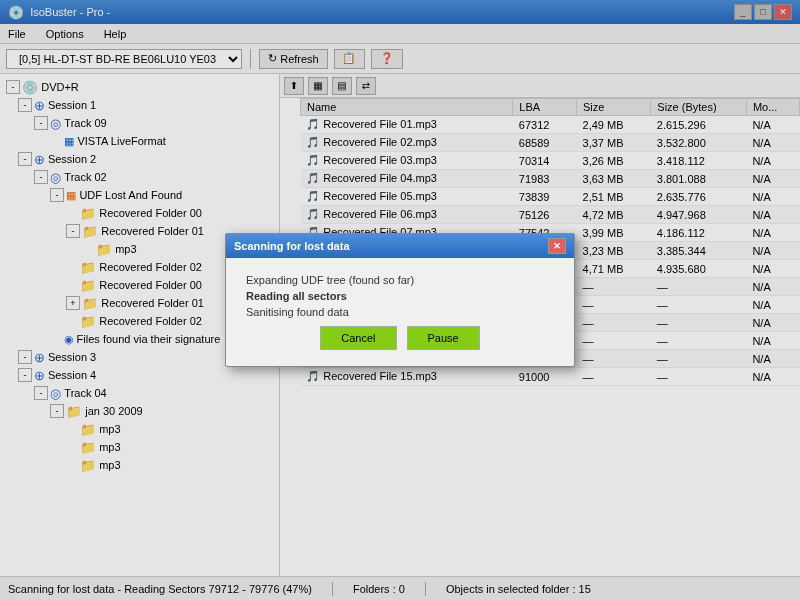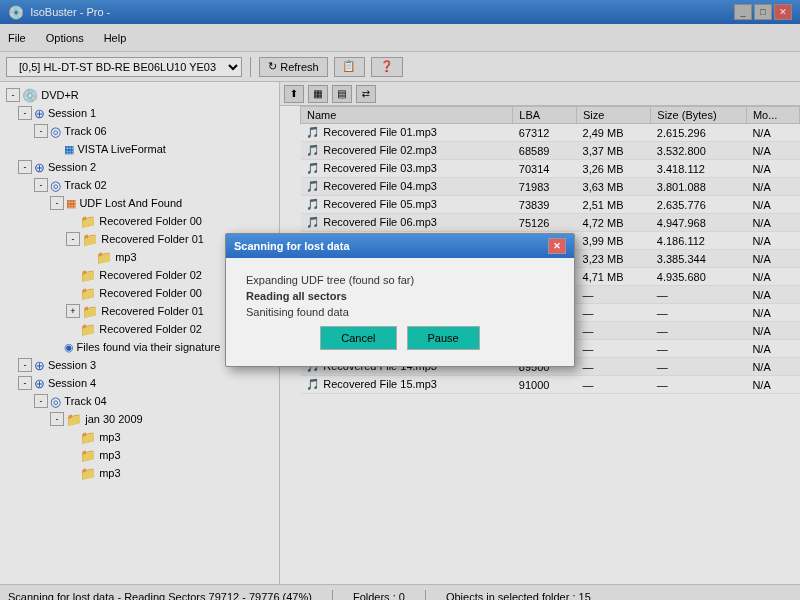--- a/index.html
+++ b/index.html
@@ -42,21 +42,21 @@
       justify-content: center;
       cursor: pointer;
       color: #333;
     }
     
     .menu-bar {
       background: #f0f0f0;
       padding: 2px 4px;
       display: flex;
       gap: 12px;
-      height: 28px;
+      height: 20px;
       align-items: center;
       border-bottom: 1px solid #ccc;
     }
     .menu-item {
       cursor: pointer;
       padding: 1px 4px;
       font-size: 11px;
     }
     
     .toolbar {
@@ -269,21 +269,21 @@
       font-weight: bold;
       color: #333;
     }
     .dialog-buttons {
       display: flex;
       justify-content: center;
       gap: 10px;
       margin-top: 8px;
     }
     .dialog-btn {
-      background: #14b8a6;
+      background: #84cc16;
       border: 1px solid #aaa;
       padding: 1px 20px;
       font-size: 11px;
       cursor: pointer;
       min-width: 70px;
       height: 24px;
     }
 
     
     .icon-dvd { color: #3366cc; }
@@ -350,21 +350,21 @@
       <span class="tree-toggle">-</span>
       <span class="tree-icon icon-session">⊕</span>
       <span class="tree-label">Session 1</span>
     </div>
 
     <div class="tree-node">
       <span class="tree-indent"></span>
       <span class="tree-indent"></span>
       <span class="tree-toggle">-</span>
       <span class="tree-icon icon-track">◎</span>
-      <span class="tree-label">Track 06</span>
+      <span class="tree-label">Track 09</span>
     </div>
 
     <div class="tree-node">
       <span class="tree-indent"></span>
       <span class="tree-indent"></span>
       <span class="tree-indent"></span>
       <span style="width:14px; display:inline-block;"></span>
       <span class="tree-icon icon-vista" style="font-size:11px;color:#0066cc;">▦</span>
       <span class="tree-label">VISTA LiveFormat</span>
     </div>

